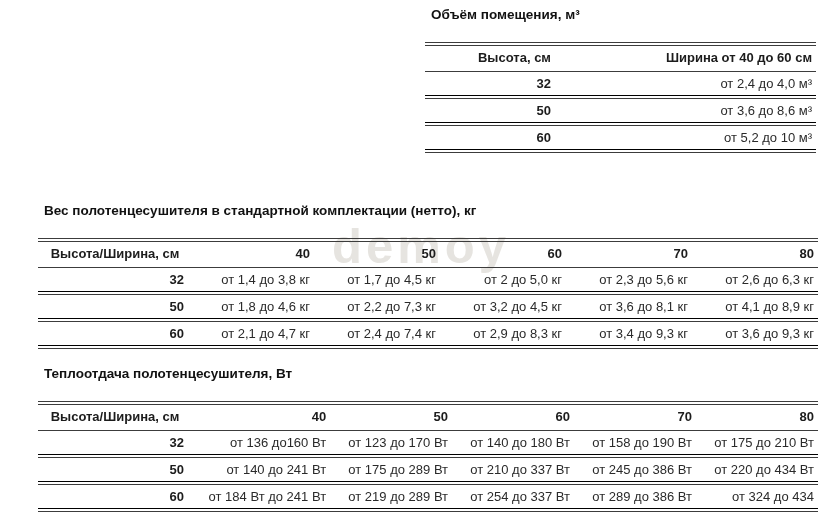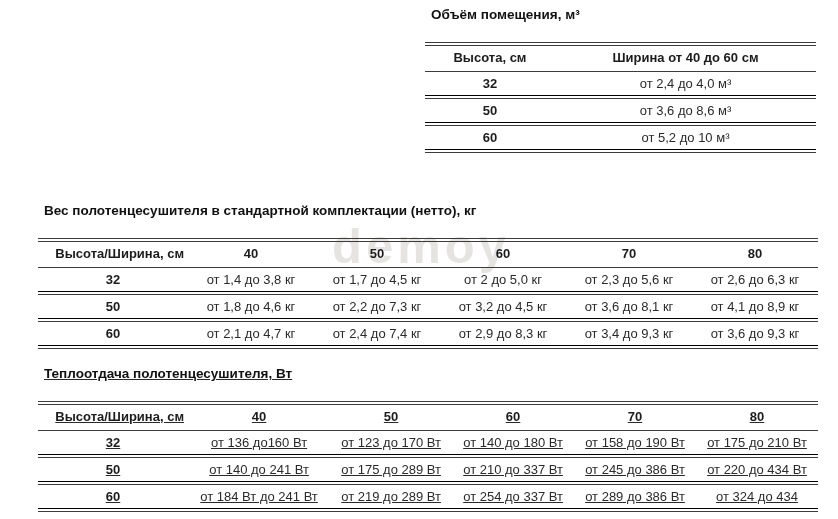--- a/index.html
+++ b/index.html
@@ -20,60 +20,60 @@
     font-size: 49px;
     font-weight: bold;
     letter-spacing: 4px;
     color: rgba(189, 184, 173, 0.38);
     z-index: 0;
     user-select: none;
   }
   .tbl-section { position: absolute; z-index: 1; }
   .sec-volume  { left: 425px; top: 7px;   width: 391px; }
   .sec-weight  { left: 38px;  top: 203px; width: 780px; }
-  .sec-heat    { left: 38px;  top: 366px; width: 780px; text-decoration: underline; }
+  .sec-heat    { left: 38px;  top: 366px; width: 780px; }
 
   .tbl-title {
     font-size: 13.5px;
     font-weight: bold;
     color: #111;
     margin: 0 0 19px 6px;
     line-height: 16px;
   }
   table {
     width: 100%;
     border-collapse: separate;
     border-spacing: 0 2px;
     border-top: 1px solid #3c3c3c;
     border-bottom: 1px solid #3c3c3c;
     font-size: 13px;
     background: transparent;
   }
   th, td {
     padding: 3px 4px;
     line-height: 17px;
-    text-align: center;
+    text-align: right;
     white-space: nowrap;
   }
   thead th {
     border-top: 1px solid #3c3c3c;
     font-weight: bold;
     color: #1c1c1c;
   }
   tbody td {
     border-top: 1px solid #3c3c3c;
     border-bottom: 1px solid #000000;
     color: #2a2a2a;
   }
   td.rh { font-weight: bold; color: #1c1c1c; }
   
   .sec-volume col.c-height { width: 130px; }
   
   .wide col.c-first { width: 150px; }
-  .wide thead th.left { text-align: right; padding-left: 8px; margin-left: 16px; }
+  .wide thead th.left { text-align: center; padding-left: 8px; margin-left: 16px; }
 </style>
 </head>
 <body>
 
 <div class="watermark">demoy</div>
 
 <section class="tbl-section sec-volume">
   <h2 class="tbl-title">Объём помещения, м³</h2>
   <table>
     <colgroup>

